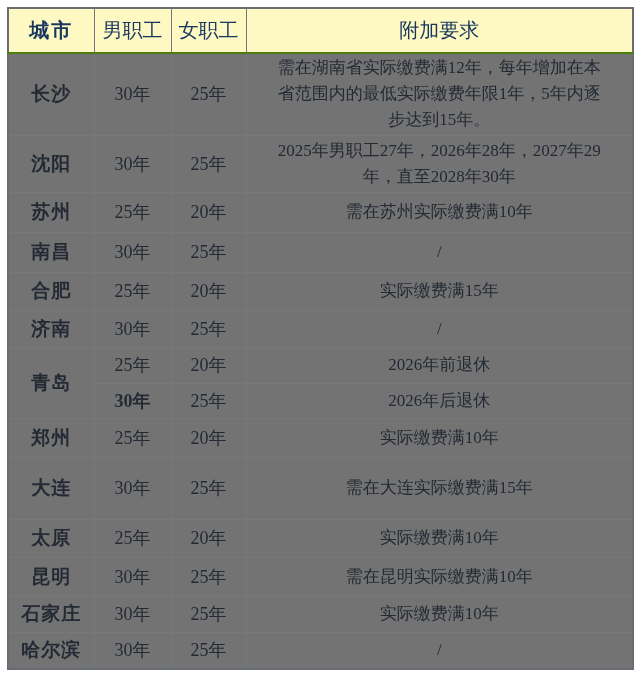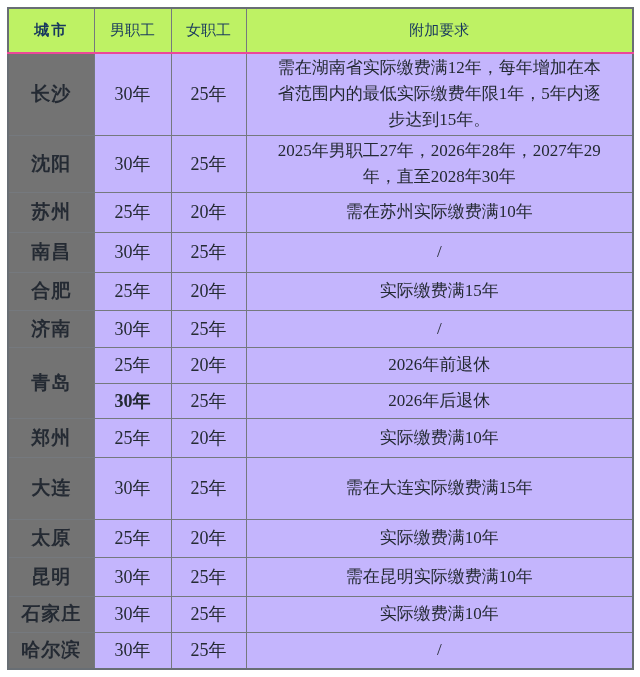--- a/index.html
+++ b/index.html
@@ -25,34 +25,34 @@
     border: 2px solid #686e74;
   }
   th, td {
     border: 1.5px solid #75797e;
     padding: 0 4px;
     text-align: center;
     vertical-align: middle;
     overflow: hidden;
   }
   thead th {
-    background: #bef264;
+    background: #fef9c3;
     color: #17375e;
-    font-size: 15px;
+    font-size: 20px;
     font-weight: normal;
-    border-bottom: 2px solid #ec4899;
+    border-bottom: 2px solid #4d7c0f;
   }
   thead th.city-h {
     font-weight: bold;
     letter-spacing: 2px;
   }
   td {
     font-size: 18px;
     color: #242a33;
-    background: #c4b5fd;
+    background: #737373;
   }
   td.city {
     background: #737373;
     font-weight: bold;
     font-size: 19px;
     letter-spacing: 1px;
   }
   td.req {
     font-size: 17px;
     line-height: 26px;

